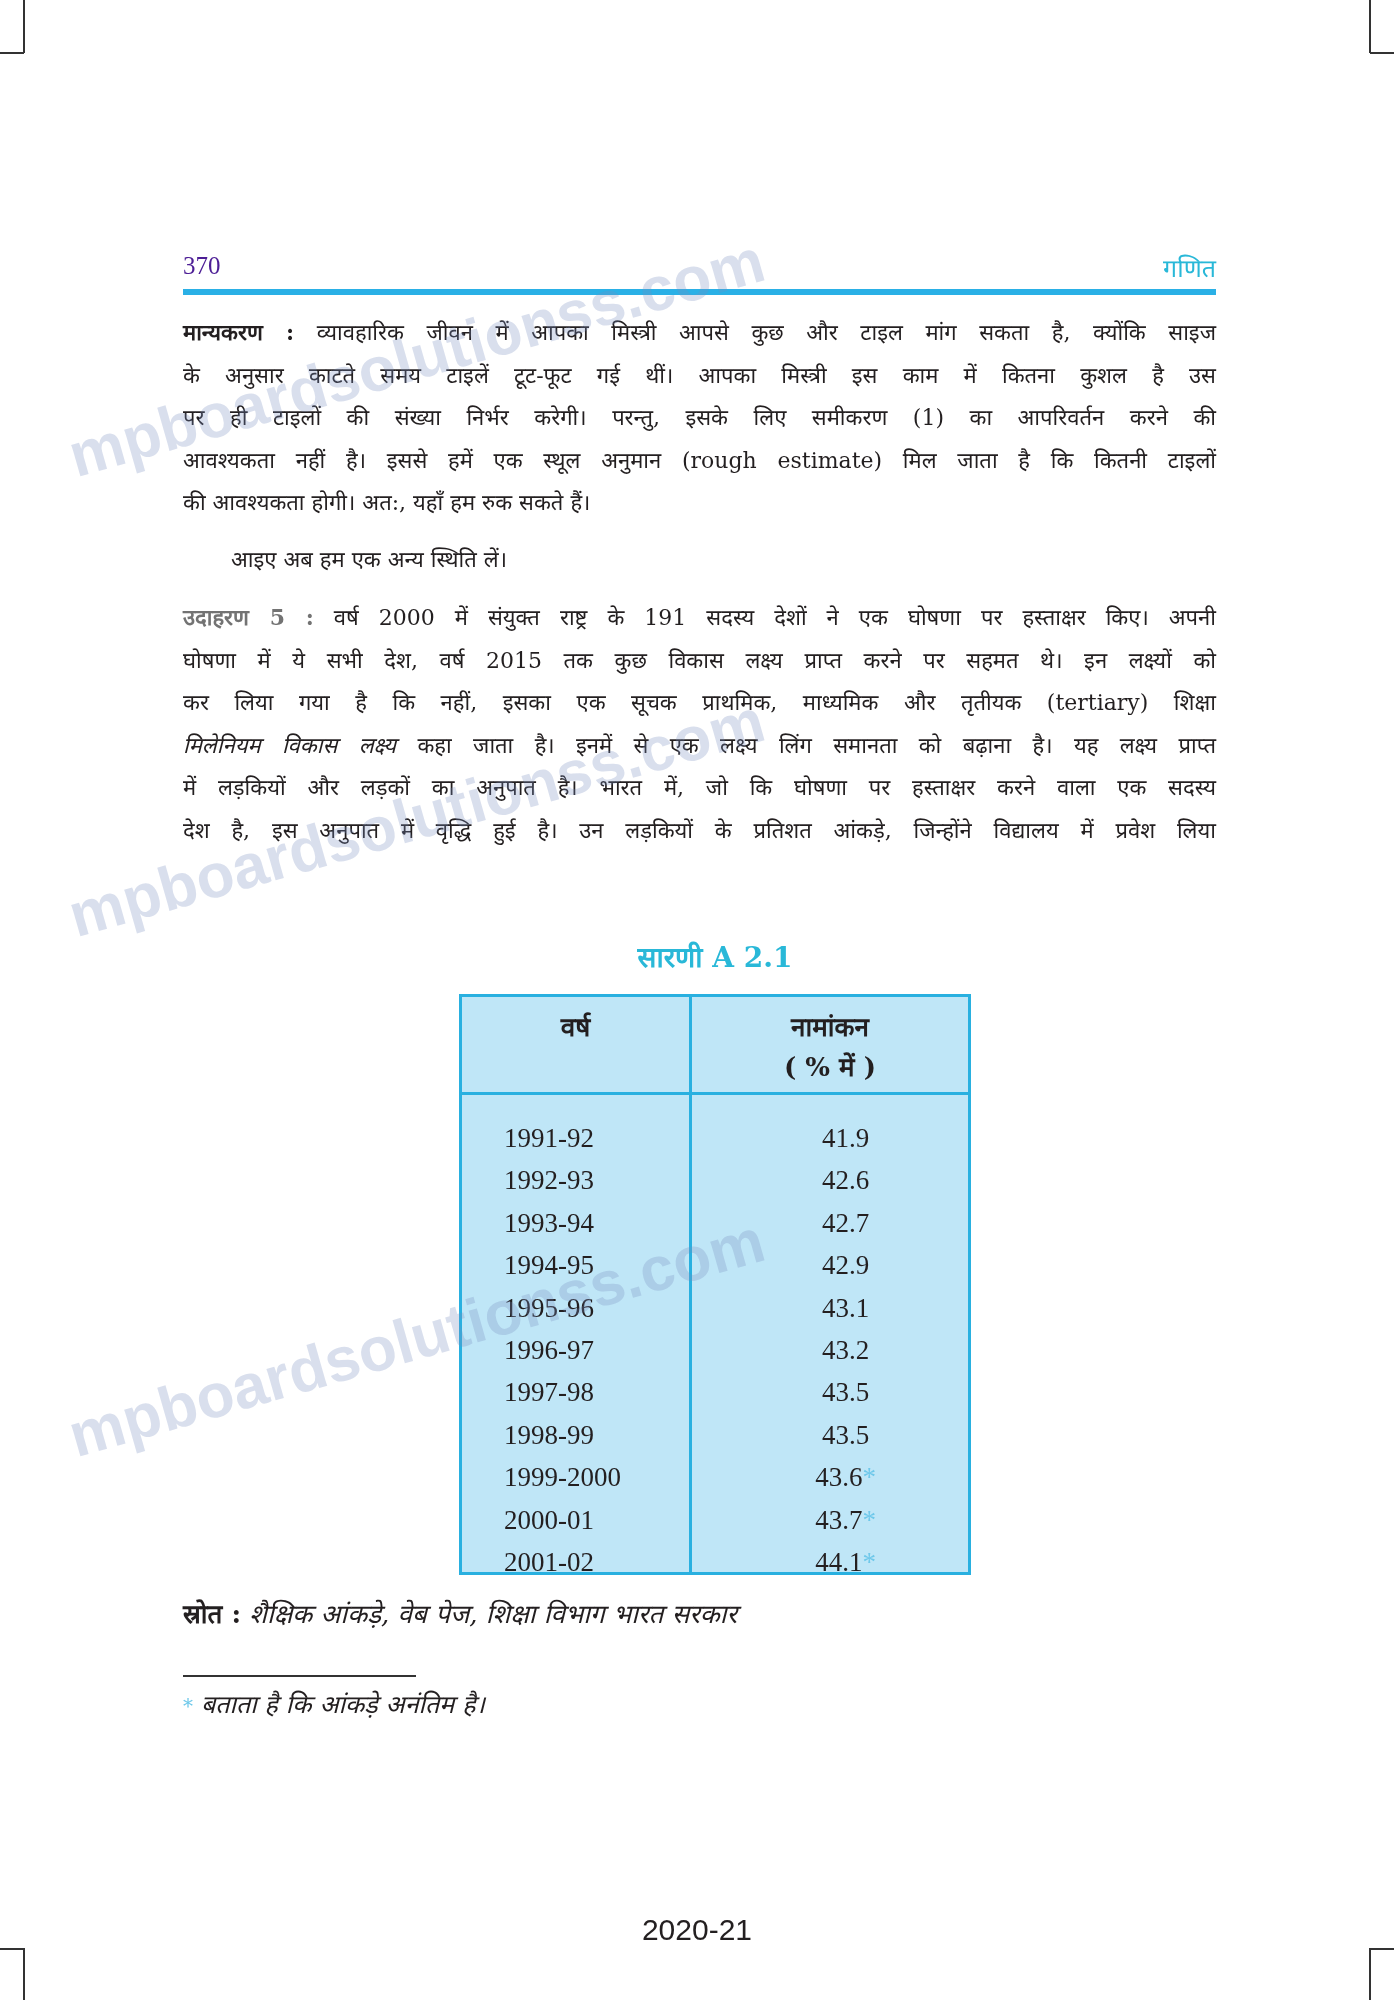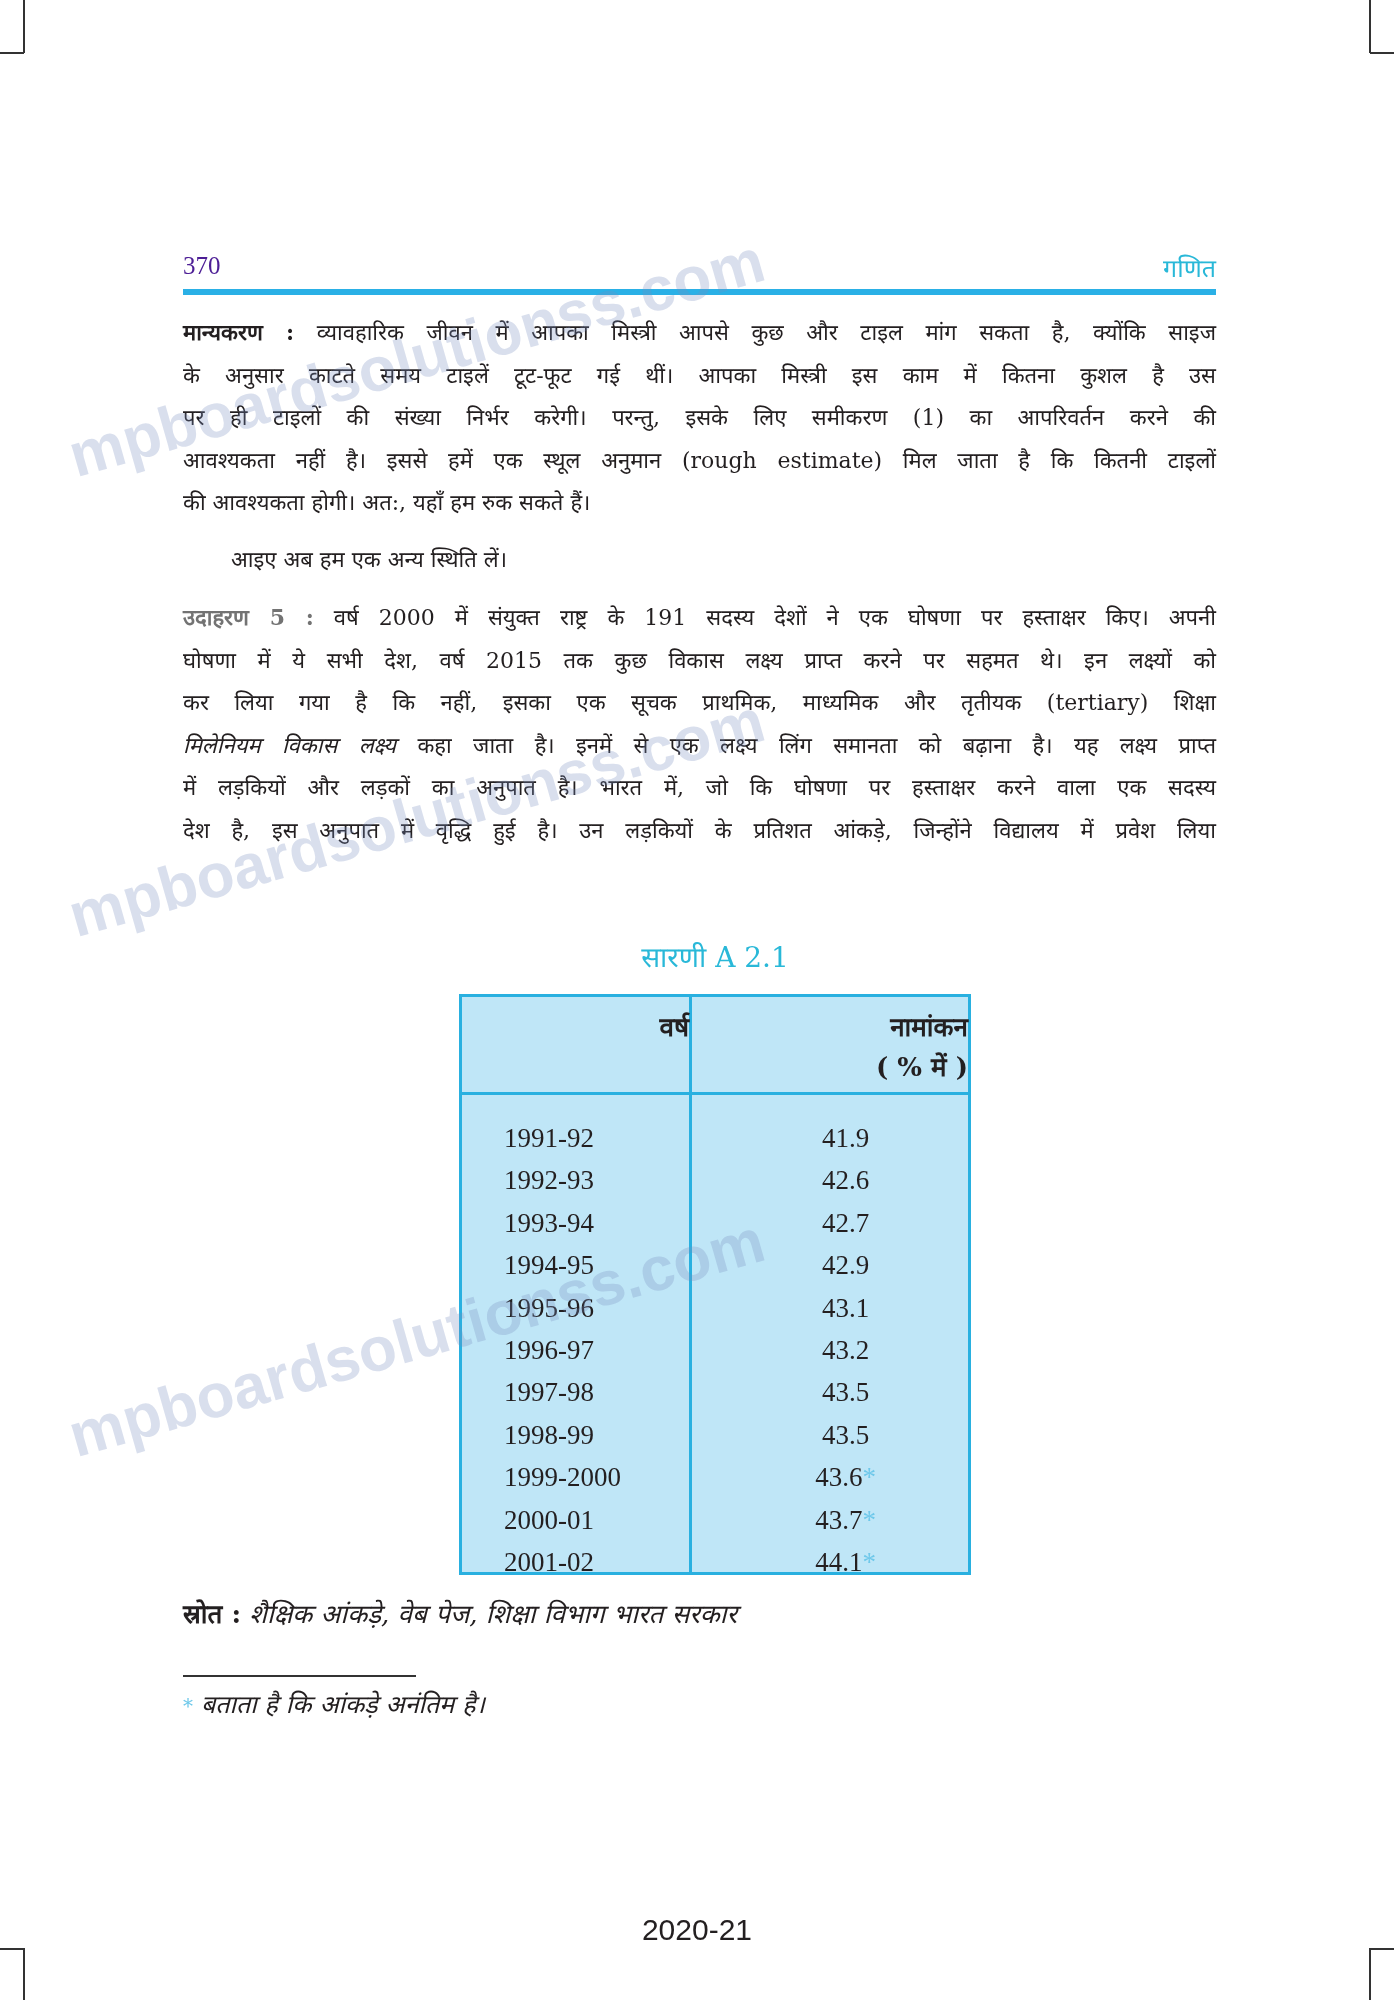--- a/index.html
+++ b/index.html
@@ -13,25 +13,25 @@
   .page-num { position: absolute; left: 183px; top: 252px; font-size: 25px; color: #4c1d95; font-family: "Liberation Serif", serif; text-align: center; }
   .running-head { position: absolute; right: 178px; top: 250px; font-size: 25px; color: #29b8d8; }
   .rule { position: absolute; left: 183px; top: 289px; width: 1033px; height: 6px; background: #2ab0e6; }
   .para { position: absolute; left: 183px; width: 1033px; font-size: 22px; line-height: 42.6px; text-align: justify; }
   .para .lbl { font-weight: bold; }
   .para .lbl-blue { font-weight: bold; color: #737373; }
   .para em { font-style: italic; }
   .line { display: block; white-space: nowrap; text-align-last: justify; text-align: justify; }
   .line.last { text-align-last: left; }
   .indent { padding-left: 48px; }
-  .table-title { position: absolute; left: 459px; width: 512px; top: 937px; text-align: center; font-size: 28px; font-weight: normal; color: #29b8d8; }
+  .table-title { position: absolute; left: 459px; width: 512px; top: 937px; text-align: center; font-size: 28px; font-weight: bold; color: #29b8d8; }
   .tbl { position: absolute; left: 459px; top: 994px; width: 512px; height: 581px; background: #bfe6f7; border: 3px solid #29b0e0; box-sizing: border-box; }
   .tbl .vdiv { position: absolute; left: 227px; top: 0; bottom: 0; width: 3px; background: #29b0e0; }
   .tbl .hdiv { position: absolute; left: 0; right: 0; top: 95px; height: 3px; background: #29b0e0; }
-  .th { position: absolute; font-size: 26px; font-weight: bold; text-align: right; line-height: 40px; }
+  .th { position: absolute; font-size: 26px; font-weight: bold; text-align: center; line-height: 40px; }
   .th.c1 { left: 0; width: 227px; top: 10px; }
   .th.c2 { left: 230px; width: 276px; top: 10px; }
   .rows { position: absolute; left: 0; right: 0; top: 126px; }
   .row { height: 42.4px; position: relative; font-size: 27px; font-family: "Liberation Serif", serif; }
   .row .yr { position: absolute; left: 42px; top: 0; }
   .row .val { position: absolute; left: 230px; width: 307px; text-align: center; top: 0; }
   .star { color: #6ec8ea; }
   .source { position: absolute; left: 183px; top: 1595px; font-size: 26px; }
   .source .lbl { font-weight: bold; }
   .source em { font-style: italic; }

